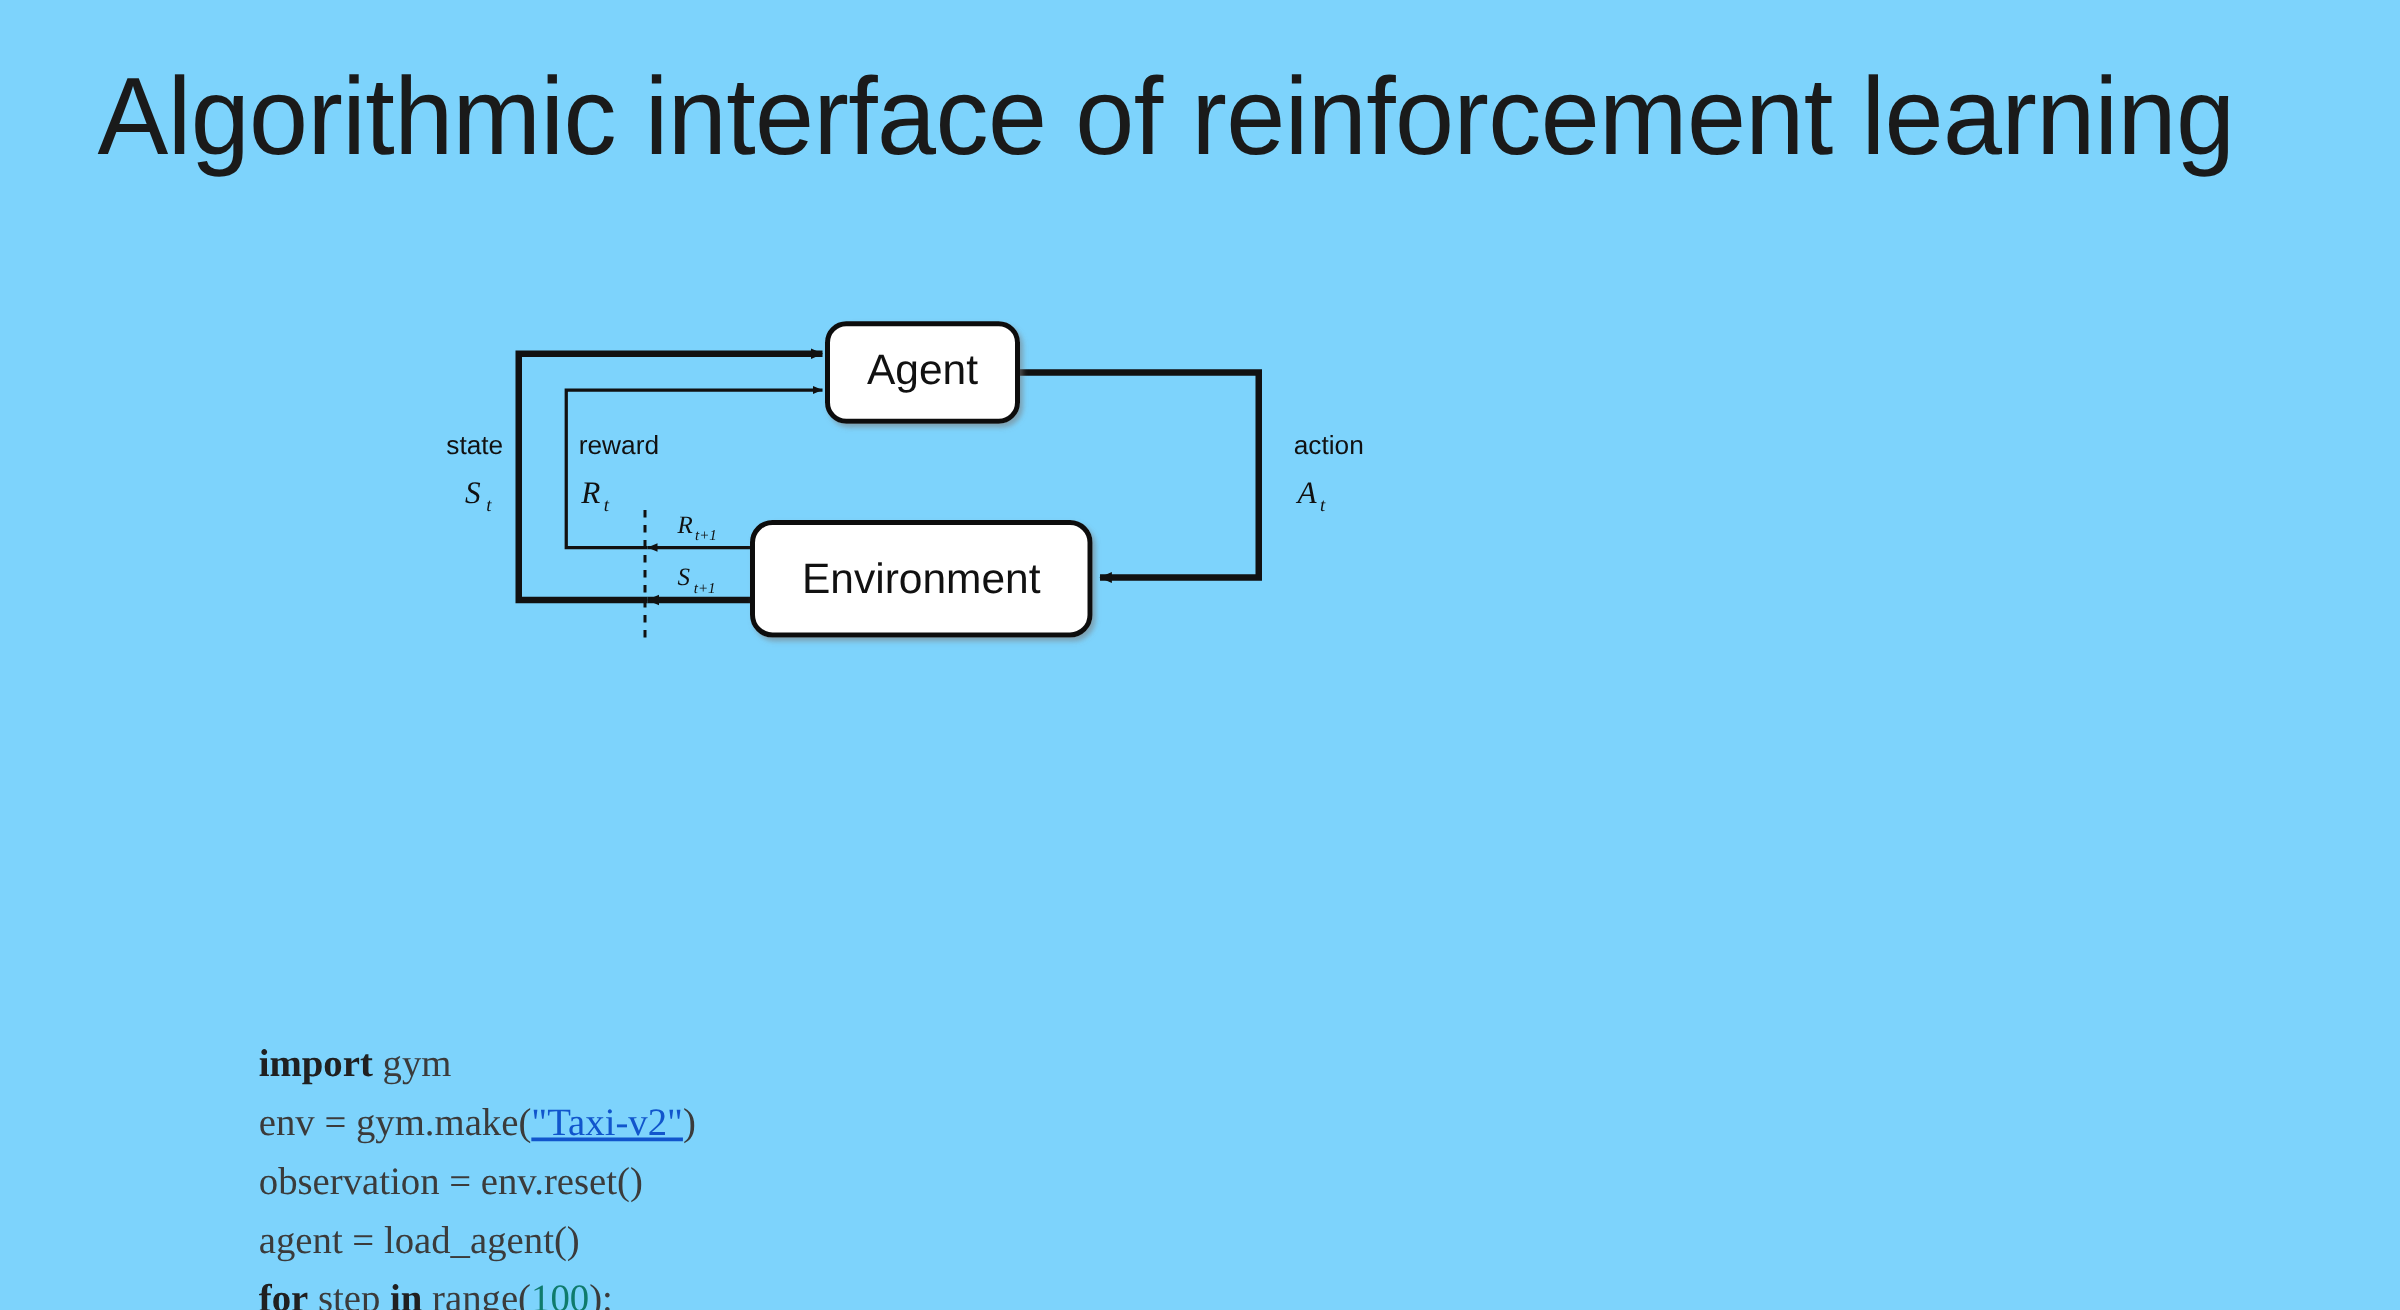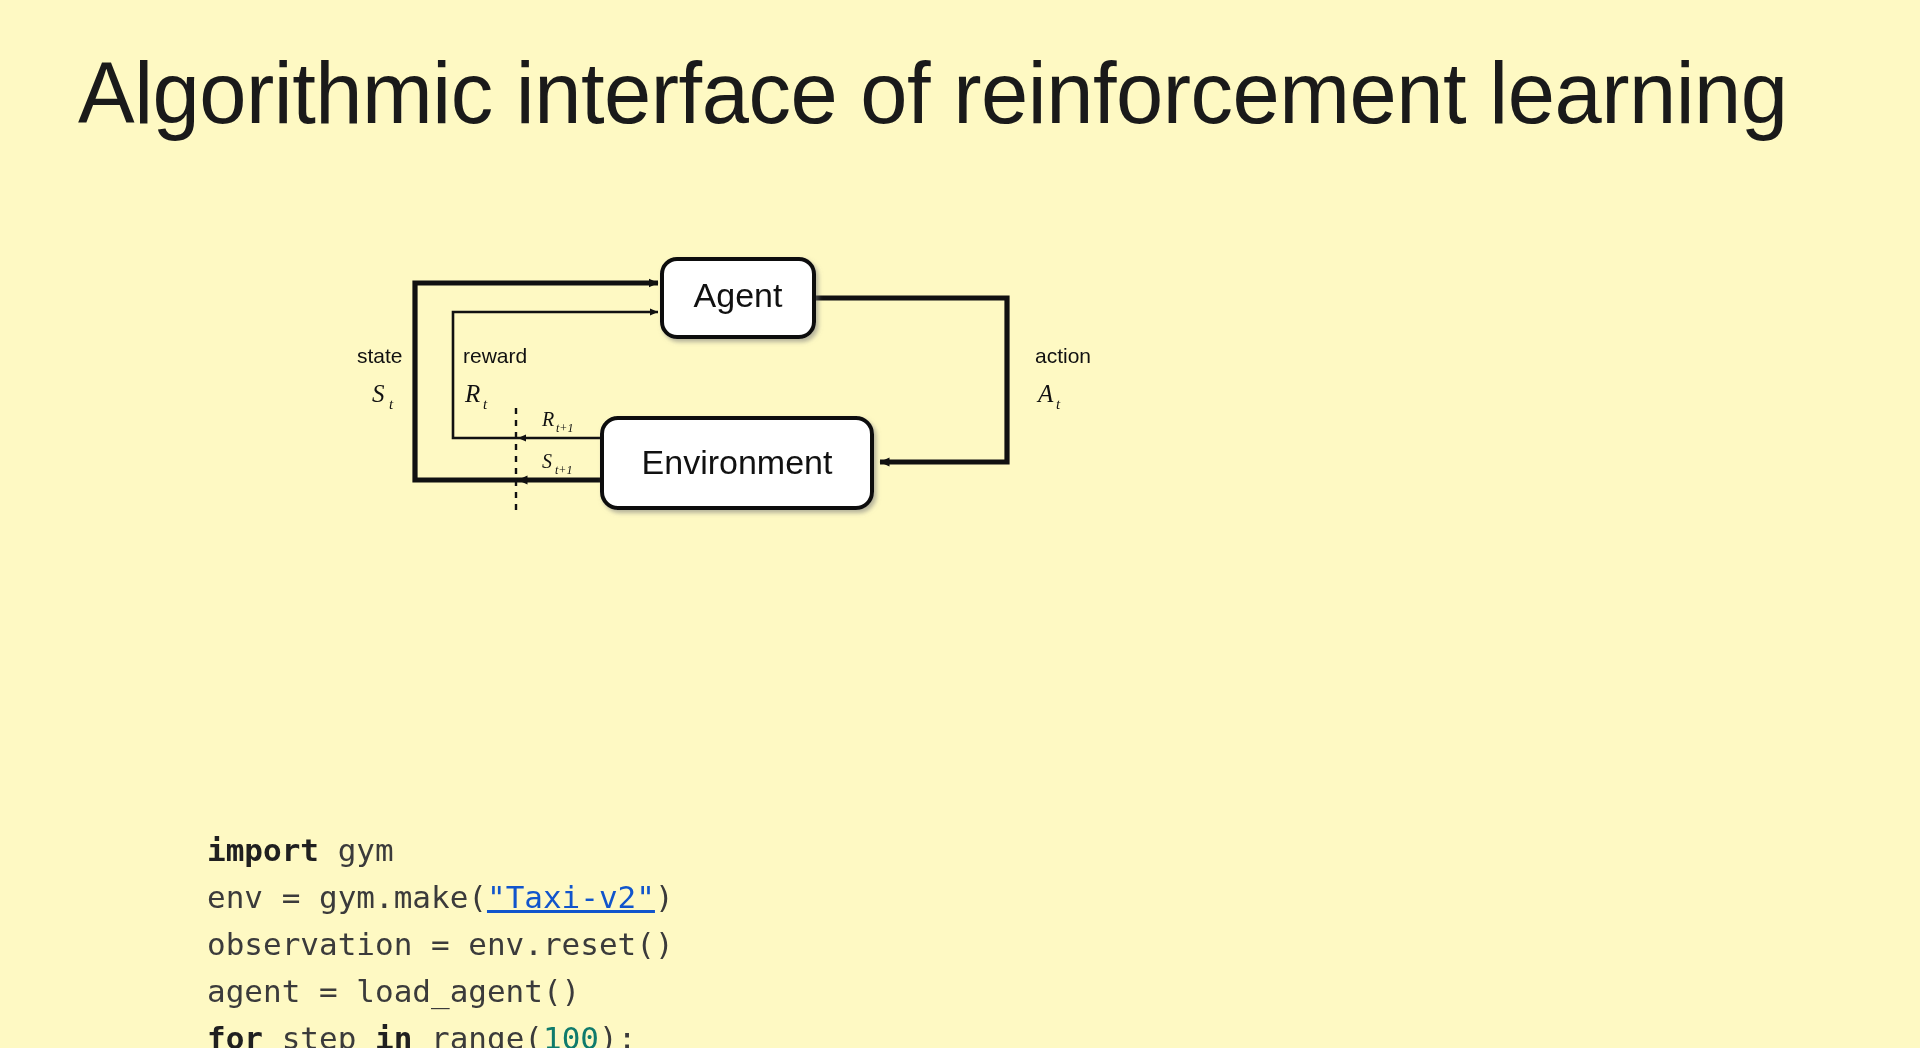--- a/index.html
+++ b/index.html
@@ -14,21 +14,21 @@
     overflow: hidden;
     font-family: "Liberation Sans", sans-serif;
     color: #000000;
     position: relative;
   }
 
   
   .slide {
     position: absolute;
     inset: 0;
-    background: #fef9c3;
+    background: #7dd3fc;
   }
 
   
   .slide-title {
     position: absolute;
     left: 78px;
     top: 44px;
     width: 1790px;
     font-family: "Liberation Sans", sans-serif;
     font-size: 88px;
@@ -95,21 +95,21 @@
     position: absolute;
     left: 207px;
     top: 686px;
     font-family: "DejaVu Sans Mono", "Liberation Mono", monospace;
     font-size: 31px;
     line-height: 47px;
     color: #3b3b3b;
     white-space: pre;
     letter-spacing: 0px;
   }
-  .code-line { white-space: pre; }
+  .code-line { white-space: pre; font-family: Liberation Serif, serif; }
   .kw { font-weight: bold; color: #202020; }
   .num { color: #0f7b6c; }
   .link {
     color: #1155cc;
     text-decoration: underline;
   }
 </style>
 </head>
 <body>
 

